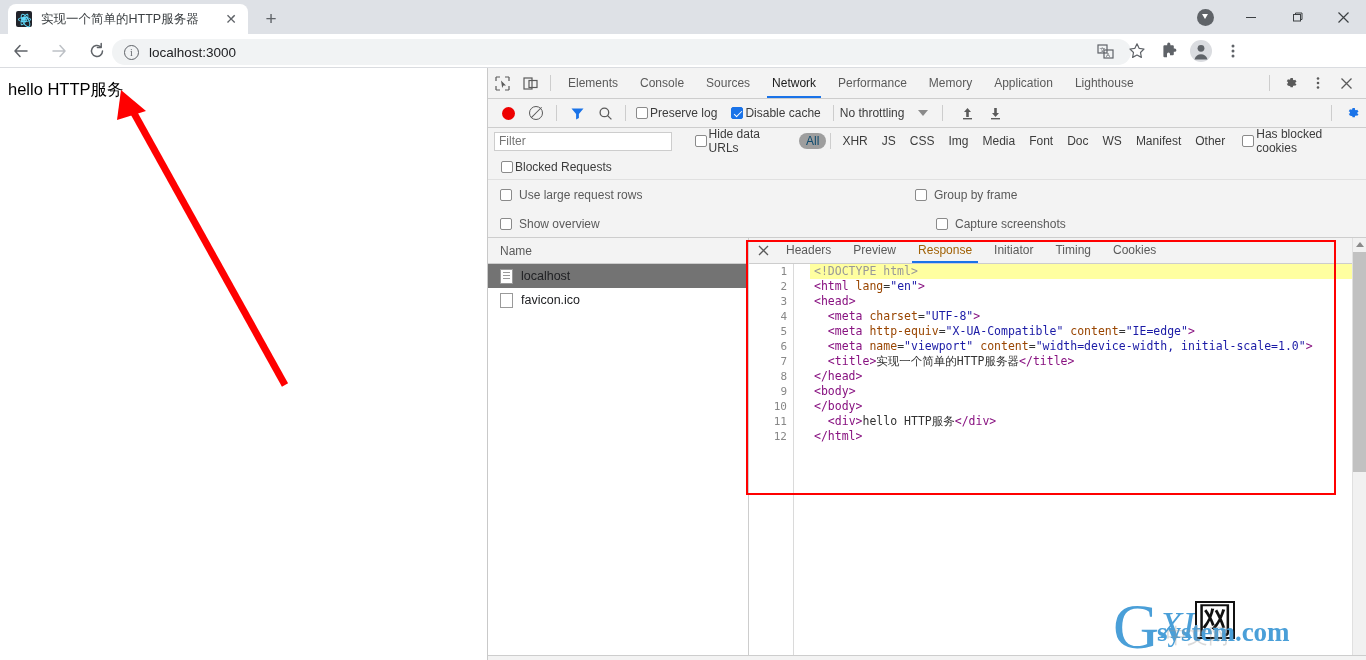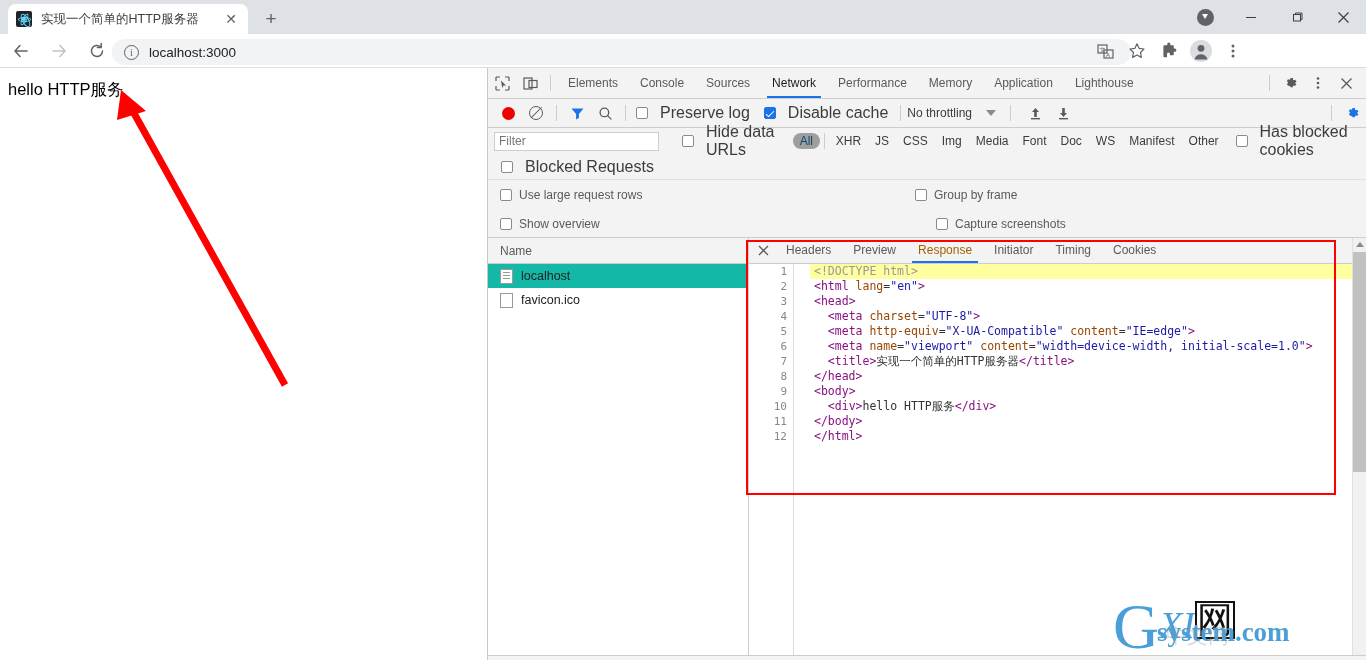--- a/index.html
+++ b/index.html
@@ -180,21 +180,21 @@
     width: 12px; height: 12px; border: 1.3px solid #8a8a8a;
     border-radius: 2px; background: #fff; display: inline-block;
     flex: 0 0 auto;
   }
   .chk.checked { background: #1a73e8; border-color: #1a73e8; position: relative; }
   .chk.checked::after {
     content: ""; position: absolute; left: 3.3px; top: 0.6px;
     width: 3px; height: 7px; border: solid #fff;
     border-width: 0 1.6px 1.6px 0; transform: rotate(45deg);
   }
-  .cbox-label { display: flex; align-items: center; gap: 12px; font-size: 16px; color: #3c3c3c; }
+  .cbox-label { display: flex; align-items: center; gap: 2px; font-size: 12px; color: #3c3c3c; }
   .throttle { font-size: 12px; color: #3c3c3c; }
   .caret-dn {
     width: 0; height: 0; border-left: 5px solid transparent;
     border-right: 5px solid transparent; border-top: 6px solid #8a8a8a;
   }
 
   .dt-filterbar {
     position: absolute; left: 0; top: 60px; width: 878px; height: 26px;
     display: flex; align-items: center; padding-left: 6px;
   }
@@ -225,21 +225,21 @@
   .namecol { position: absolute; left: 0; top: 0; width: 260px; height: 422px; background: #fff; }
   .namecol-head {
     height: 26px; background: #f3f3f3; border-bottom: 1px solid #cdcdcd;
     display: flex; align-items: center; padding-left: 12px;
     font-size: 12px; color: #5a5a5a;
   }
   .req-row {
     height: 24px; display: flex; align-items: center; padding-left: 12px;
     font-size: 12.5px; color: #202124; gap: 8px;
   }
-  .req-row.sel { background: #14b8a6; }
+  .req-row.sel { background: #737373; }
   .doc-ico {
     width: 13px; height: 15px; border: 1px solid #9a9a9a; background: #fff;
     flex: 0 0 auto; position: relative;
   }
   .doc-ico.lines::after {
     content: ""; position: absolute; left: 2px; top: 2px; right: 2px; bottom: 2px;
     background: repeating-linear-gradient(to bottom, #9a9a9a 0 1px, transparent 1px 3px);
   }
   .col-divider { position: absolute; left: 260px; top: 0; width: 1px; height: 422px; background: #cdcdcd; }
 
@@ -639,22 +639,22 @@
           <div class="code-lines" id="codelines">
               <div class="cline hl"><span class="tk-dt">&lt;!DOCTYPE html&gt;</span></div>
               <div class="cline"><span class="tk-tag">&lt;html</span> <span class="tk-attr">lang</span>=<span class="tk-val">"en"</span><span class="tk-tag">&gt;</span></div>
               <div class="cline"><span class="tk-tag">&lt;head</span><span class="tk-tag">&gt;</span></div>
               <div class="cline">  <span class="tk-tag">&lt;meta</span> <span class="tk-attr">charset</span>=<span class="tk-val">"UTF-8"</span><span class="tk-tag">&gt;</span></div>
               <div class="cline">  <span class="tk-tag">&lt;meta</span> <span class="tk-attr">http-equiv</span>=<span class="tk-val">"X-UA-Compatible"</span> <span class="tk-attr">content</span>=<span class="tk-val">"IE=edge"</span><span class="tk-tag">&gt;</span></div>
               <div class="cline">  <span class="tk-tag">&lt;meta</span> <span class="tk-attr">name</span>=<span class="tk-val">"viewport"</span> <span class="tk-attr">content</span>=<span class="tk-val">"width=device-width, initial-scale=1.0"</span><span class="tk-tag">&gt;</span></div>
               <div class="cline">  <span class="tk-tag">&lt;title</span><span class="tk-tag">&gt;</span>实现一个简单的HTTP服务器<span class="tk-tag">&lt;/title&gt;</span></div>
               <div class="cline"><span class="tk-tag">&lt;/head&gt;</span></div>
               <div class="cline"><span class="tk-tag">&lt;body</span><span class="tk-tag">&gt;</span></div>
+              <div class="cline"><span class="tk-tag">&lt;/body&gt;</span></div>
               <div class="cline">  <span class="tk-tag">&lt;div</span><span class="tk-tag">&gt;</span>hello HTTP服务<span class="tk-tag">&lt;/div&gt;</span></div>
-              <div class="cline"><span class="tk-tag">&lt;/body&gt;</span></div>
               <div class="cline"><span class="tk-tag">&lt;/html&gt;</span></div>
             </div>
         </div>
       </div>
     </div>
 
     <div class="dt-scroll">
       <div class="dt-scroll-arrow"></div>
       <div class="dt-scroll-thumb"></div>
     </div>

